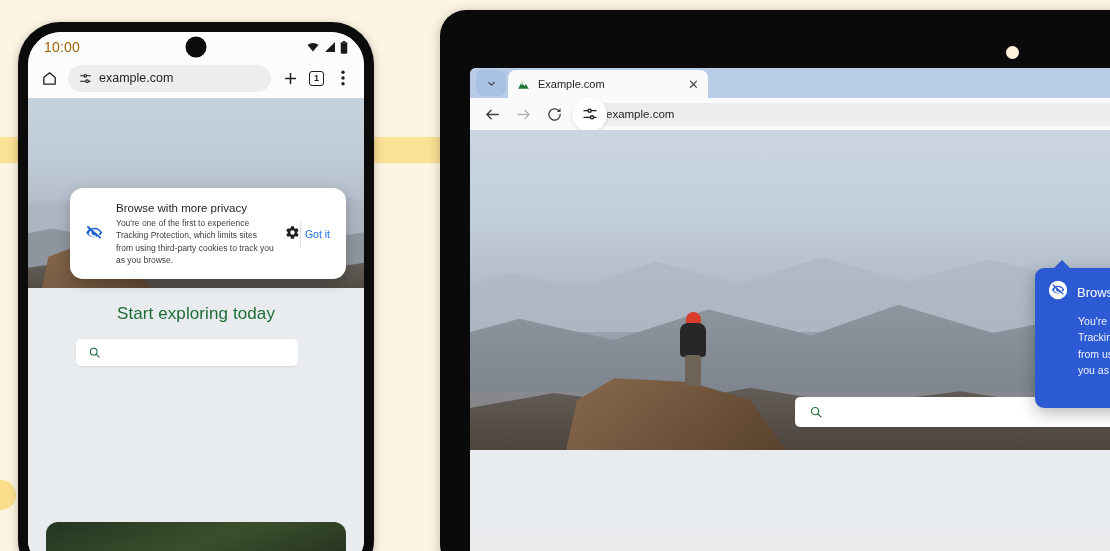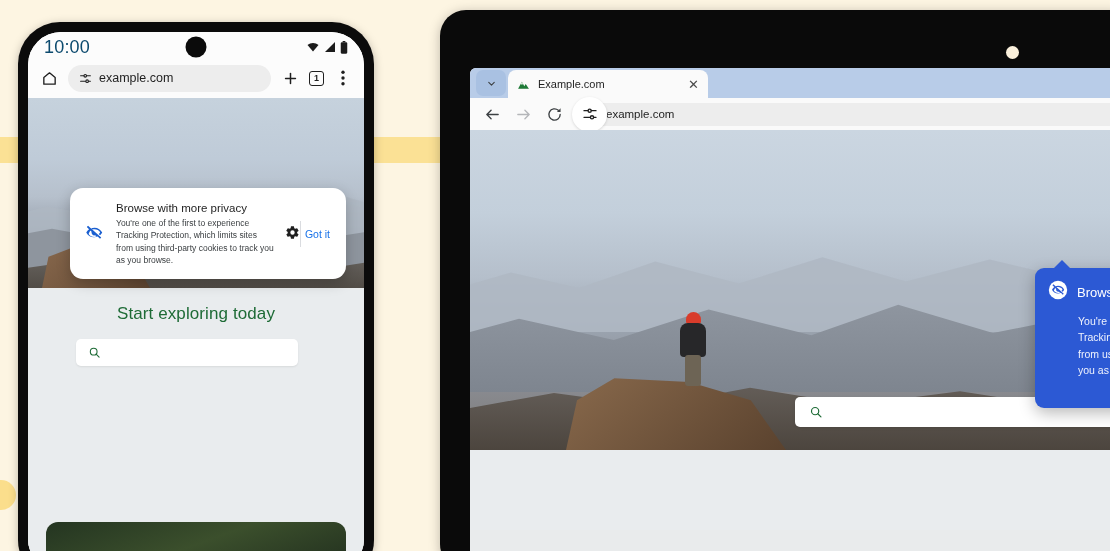--- a/index.html
+++ b/index.html
@@ -39,21 +39,21 @@
     border-radius: 33px;
     overflow: hidden;
   }
   .status-bar {
     height: 30px; background: #FCFCFC;
     display: flex; align-items: center;
     padding: 0 16px;
     position: relative;
   }
   .status-time {
-    font-size: 18px; color: #0c4a6e; letter-spacing: .2px;
+    font-size: 14px; color: #a16207; letter-spacing: .2px;
   }
   .status-right {
     margin-left: auto; display: flex; align-items: center; gap: 4px;
   }
   .punchhole {
     position: absolute; left: 50%; top: 50%;
     transform: translate(-50%,-50%);
     width: 21px; height: 21px; border-radius: 50%;
     background: #0B0B0B;
   }

